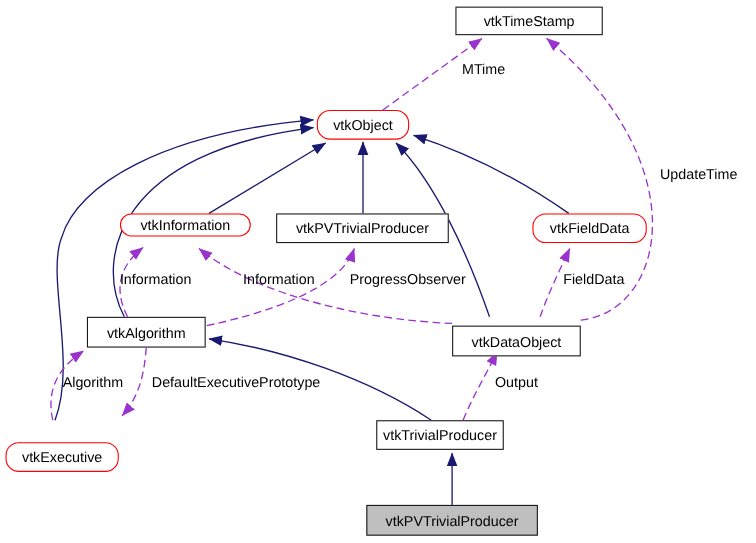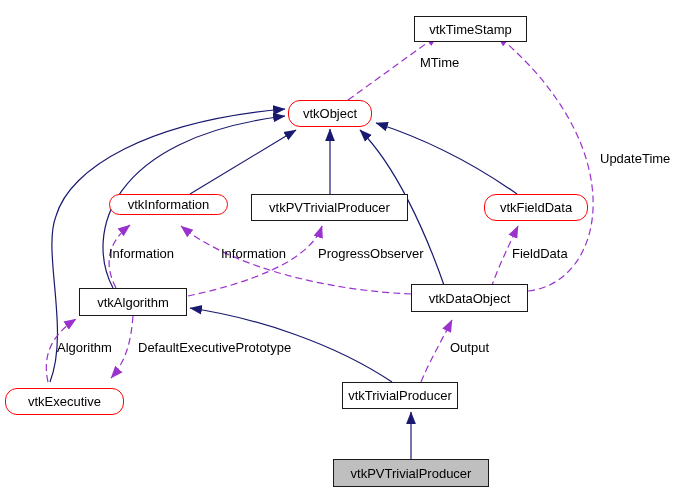--- a/index.html
+++ b/index.html
@@ -77,23 +77,23 @@
 
 <span class="edge-label" style="left: 420px; top: 56px;">MTime</span>
     <span class="edge-label" style="left: 600px; top: 152px;">UpdateTime</span>
     <span class="edge-label" style="left: 109px; top: 247px;">Information</span>
     <span class="edge-label" style="left: 221px; top: 247px;">Information</span>
     <span class="edge-label" style="left: 318px; top: 247px;">ProgressObserver</span>
     <span class="edge-label" style="left: 512px; top: 247px;">FieldData</span>
     <span class="edge-label" style="left: 57px; top: 341px;">Algorithm</span>
     <span class="edge-label" style="left: 138px; top: 341px;">DefaultExecutivePrototype</span>
     <span class="edge-label" style="left: 450px; top: 341px;">Output</span>
-    <div class="node plain" style="left: 414px; top: 16px; width: 113px; height: 26px;">vtkTimeStamp</div>
+    <div class="node plain" style="left: 414px; top: 6px; width: 134px; height: 26px;">vtkTimeStamp</div>
     <div class="node red" style="left: 288px; top: 100px; width: 84px; height: 27px;">vtkObject</div>
     <div class="node red" style="left: 109px; top: 194px; width: 119px; height: 21px;">vtkInformation</div>
     <div class="node plain" style="left: 251px; top: 194px; width: 157px; height: 27px;">vtkPVTrivialProducer</div>
     <div class="node red" style="left: 484px; top: 194px; width: 104px; height: 27px;">vtkFieldData</div>
     <div class="node plain" style="left: 79px; top: 288px; width: 108px; height: 28px;">vtkAlgorithm</div>
-    <div class="node plain" style="left: 411px; top: 284px; width: 117px; height: 28px;">vtkDataObject</div>
-    <div class="node red" style="left: 5px; top: 388px; width: 119px; height: 27px;">vtkExecutive</div>
+    <div class="node plain" style="left: 411px; top: 296px; width: 117px; height: 28px;">vtkDataObject</div>
+    <div class="node red" style="left: 5px; top: 402px; width: 103px; height: 27px;">vtkExecutive</div>
     <div class="node plain" style="left: 342px; top: 382px; width: 116px; height: 27px;">vtkTrivialProducer</div>
     <div class="node main" style="left: 333px; top: 459px; width: 156px; height: 28px;">vtkPVTrivialProducer</div>
   </div>
 
 </body></html>

